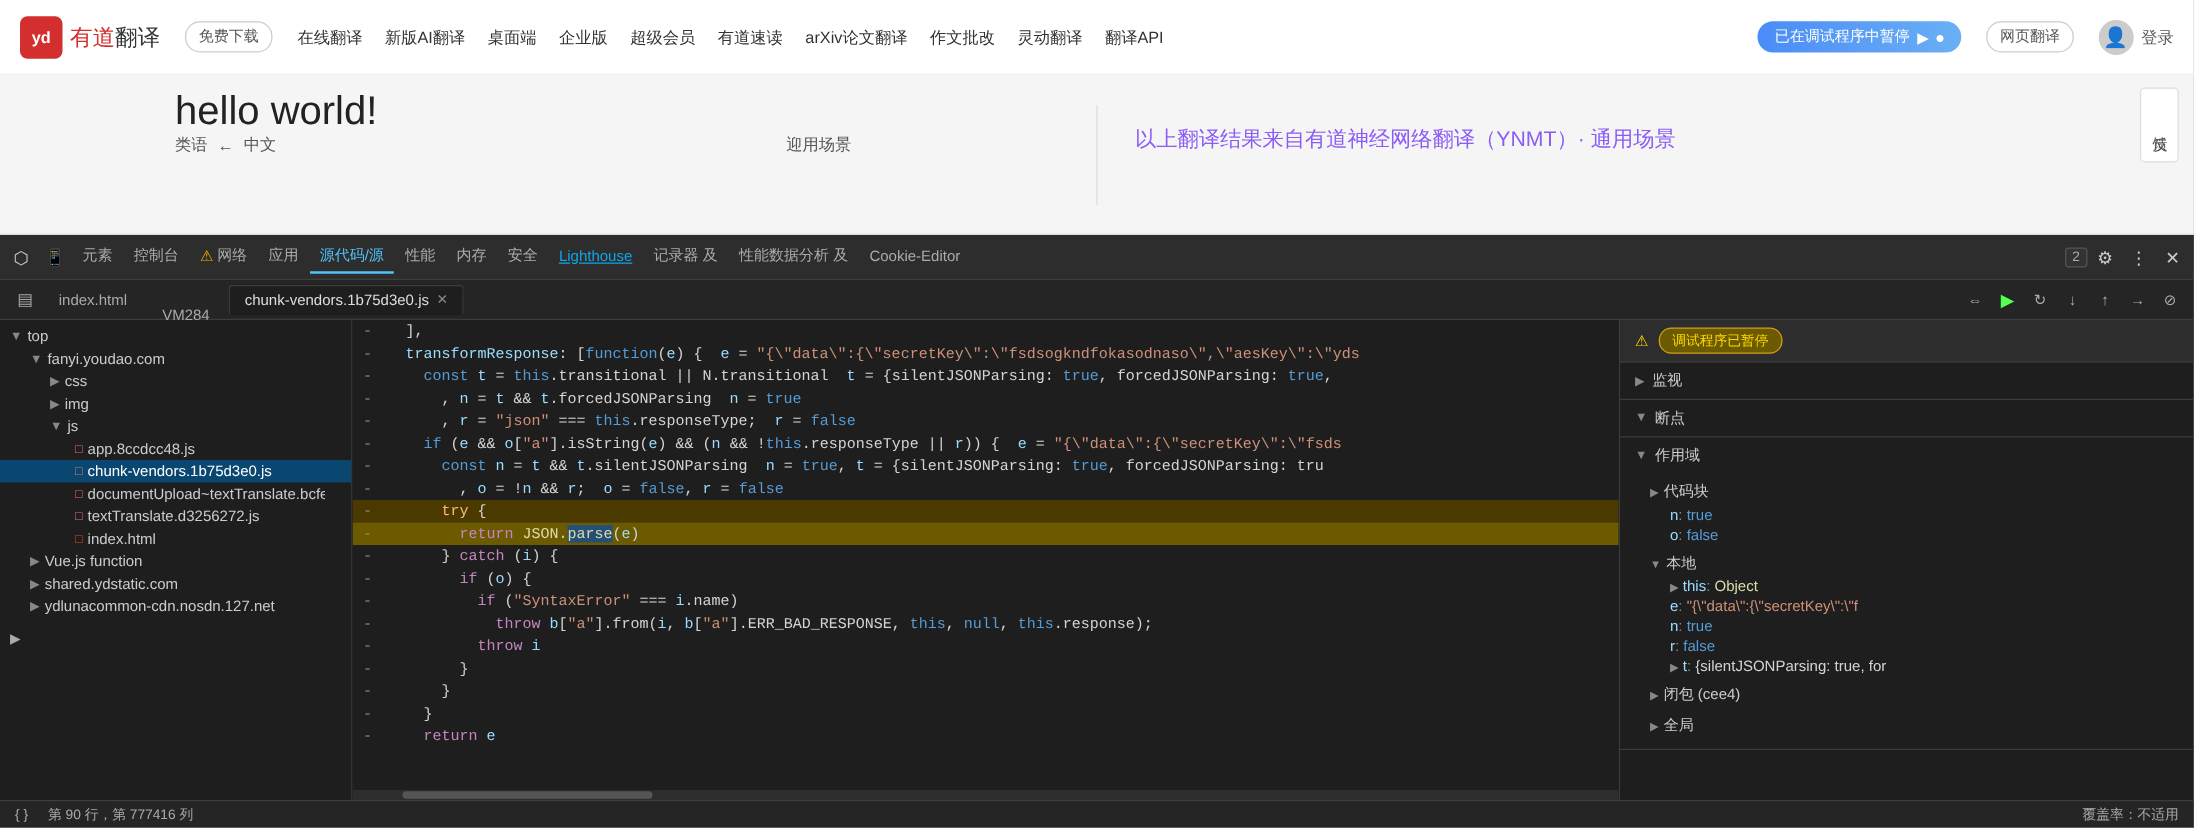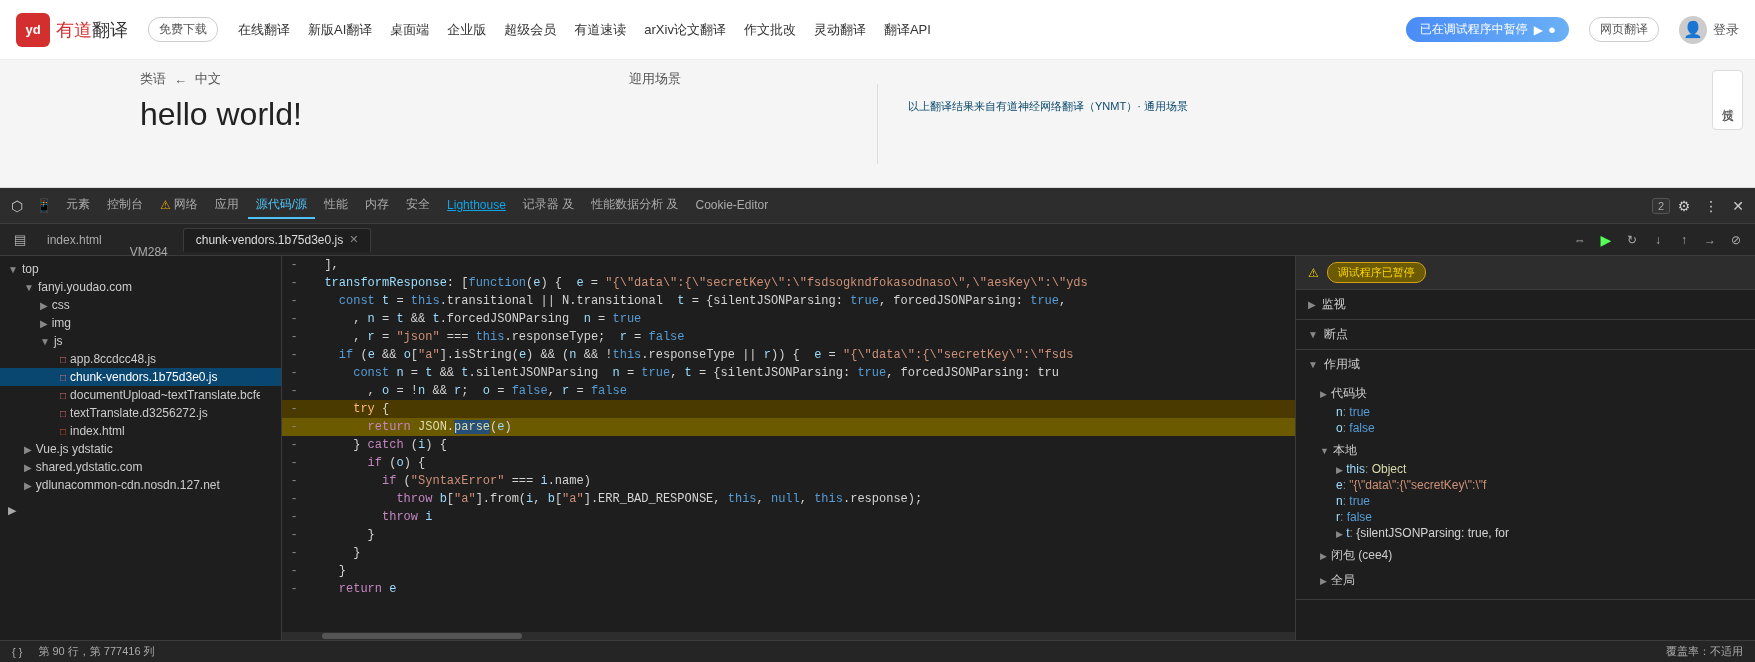--- a/index.html
+++ b/index.html
@@ -47,32 +47,32 @@
   <div style="display:flex; align-items:center; gap:6px; cursor:pointer;">
     <div style="width:28px; height:28px; border-radius:50%; background:#ccc; display:flex; align-items:center; justify-content:center;">
       <span style="font-size:16px; color:#888;">👤</span>
     </div>
     <span style="font-size:13px; color:#555;">登录</span>
   </div>
 </div>
 
 <div style="background:#f5f5f5; height:128px; display:flex; align-items:flex-start; padding:10px 140px; position:relative; border-bottom:1px solid #ddd;">
   <div style="flex:1; display:flex; flex-direction:column;">
+    <div style="font-size:32px; color:#222; font-weight:400;">hello world!</div>
     <div style="display:flex; align-items:center; gap:8px; font-size:13px; color:#555; margin-bottom:8px;">
       <span>类语</span>
       <span>←</span>
       <span>中文</span>
       <span style="margin-left:400px;">迎用场景</span>
     </div>
-    <div style="font-size:32px; color:#222; font-weight:400;">hello world!</div>
   </div>
   <div style="width:1px; background:#ddd; height:80px; margin:0 30px; align-self:center;"></div>
   <div style="flex:1; display:flex; flex-direction:column;">
     <div style="height:28px;"></div>
-    <div style="font-size:11px; color:#0c4a6e; line-height:1.6;">以上翻译结果来自有道神经网络翻译（YNMT）· 通用场景</div>
+    <div style="font-size:17px; color:#8b5cf6; line-height:1.6;">以上翻译结果来自有道神经网络翻译（YNMT）· 通用场景</div>
   </div>
   <div style="position:absolute; right:12px; top:10px; background:#fff; border:1px solid #ddd; border-radius:4px; padding:8px 6px; font-size:12px; color:#555; cursor:pointer; writing-mode:vertical-rl; height:60px; display:flex; align-items:center; justify-content:center;">反馈</div>
 </div>
 
 <div style="background:#1e1e1e; height:474px; display:flex; flex-direction:column;">
 
   <div style="background:#2d2d2d; height:36px; display:flex; align-items:center; border-bottom:1px solid #3d3d3d; padding:0 4px; gap:1px;">
     <button style="width:26px; height:26px; background:transparent; border:none; color:#ccc; cursor:pointer; font-size:14px;">⬡</button>
     <button style="width:26px; height:26px; background:transparent; border:none; color:#ccc; cursor:pointer; font-size:13px;">📱</button>
     <span style="padding:4px 8px; font-size:12px; color:#aaa; cursor:pointer; border-bottom:2px solid transparent; white-space:nowrap;">元素</span>
@@ -155,21 +155,21 @@
       <div style="padding:2px 8px 2px 60px; display:flex; align-items:center; gap:4px; cursor:pointer; white-space:nowrap;">
         <span style="color:#e06c75; font-size:10px;">□</span>
         <span>textTranslate.d3256272.js</span>
       </div>
       <div style="padding:2px 8px 2px 60px; display:flex; align-items:center; gap:4px; cursor:pointer; white-space:nowrap;">
         <span style="color:#e44d26; font-size:10px;">□</span>
         <span>index.html</span>
       </div>
       <div style="padding:2px 8px 2px 24px; display:flex; align-items:center; gap:4px; cursor:pointer; white-space:nowrap;">
         <span style="color:#888; font-size:10px;">▶</span>
-        <span>Vue.js ydstatic</span>
+        <span>Vue.js function</span>
       </div>
       <div style="padding:2px 8px 2px 24px; display:flex; align-items:center; gap:4px; cursor:pointer; white-space:nowrap;">
         <span style="color:#888; font-size:10px;">▶</span>
         <span>shared.ydstatic.com</span>
       </div>
       <div style="padding:2px 8px 2px 24px; display:flex; align-items:center; gap:4px; cursor:pointer; white-space:nowrap;">
         <span style="color:#888; font-size:10px;">▶</span>
         <span>ydlunacommon-cdn.nosdn.127.net</span>
       </div>
 

